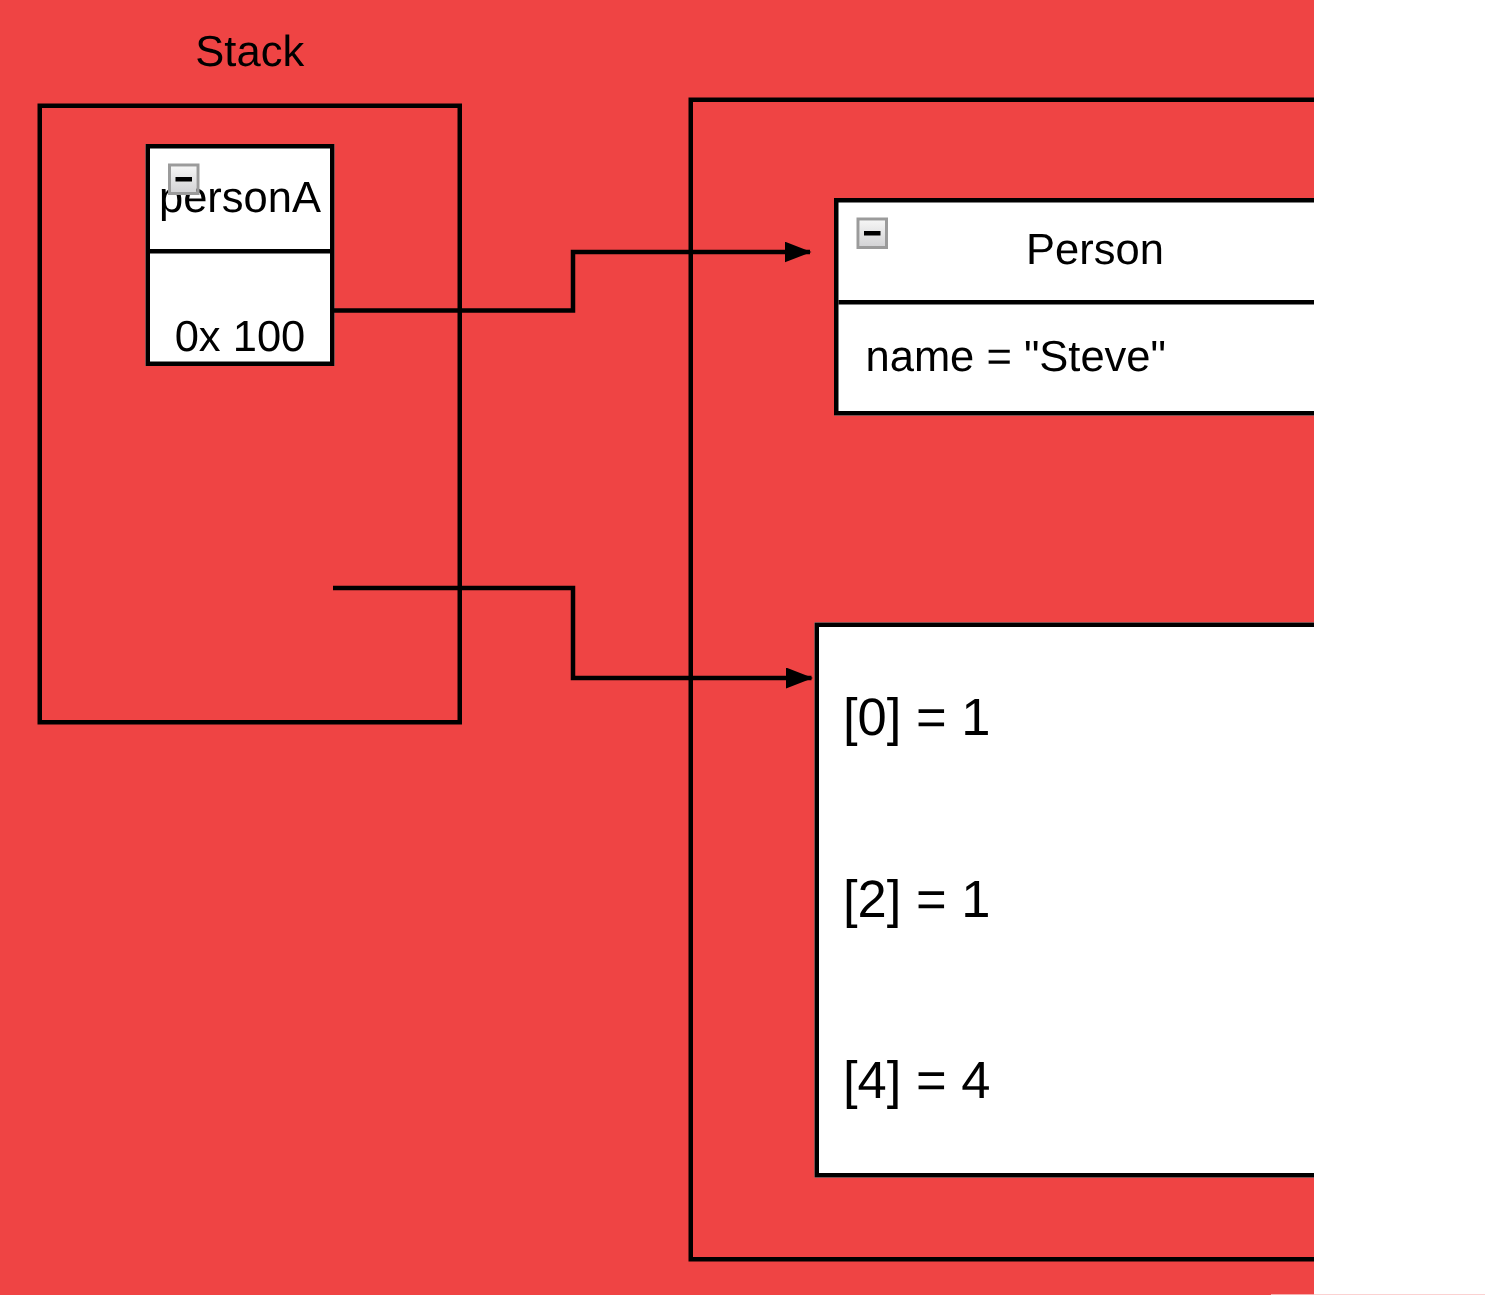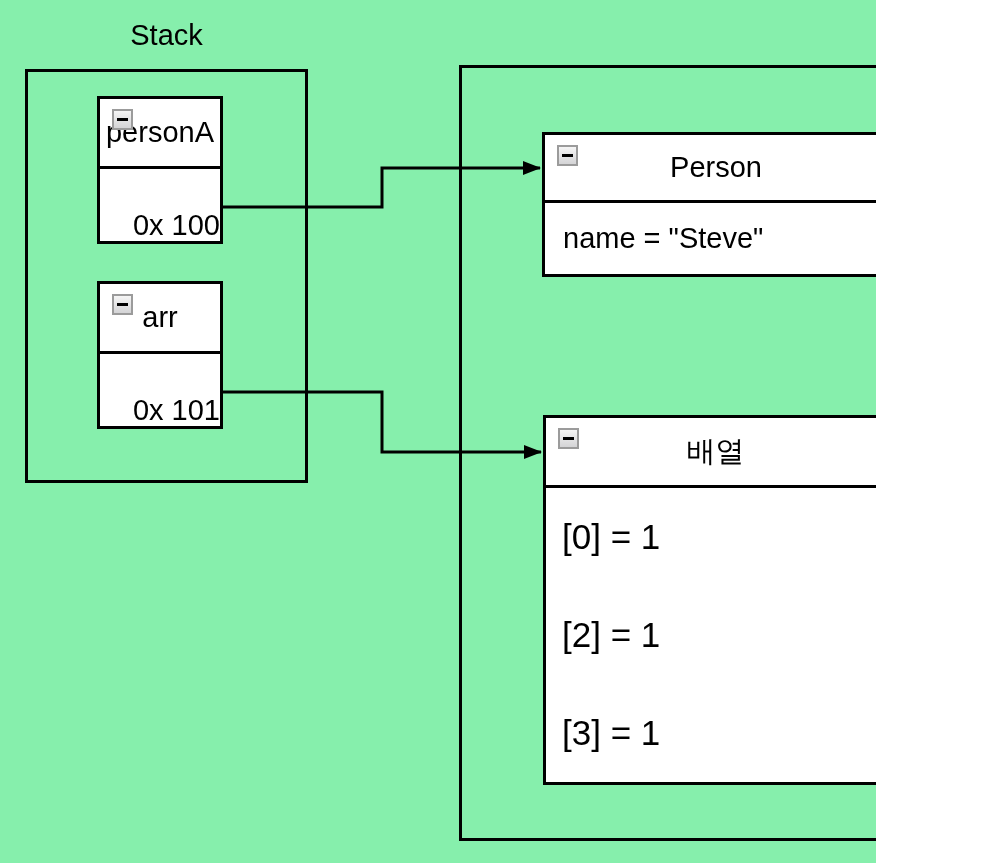--- a/index.html
+++ b/index.html
@@ -1,21 +1,21 @@
 <!DOCTYPE html>
 <html><head>
 <meta charset="utf-8">
 <style>
   html, body { margin: 0; padding: 0; background: #ffffff; }
 
   .canvas {
     position: relative;
     width: 876px;
     height: 863px;
-    background: #86efac;
+    background: #ef4444;
     font-family: "Liberation Sans", "DejaVu Sans", sans-serif;
     color: #000000;
     overflow: hidden;
   }
 
   .region-title {
     position: absolute;
     text-align: center;
     font-size: 29px;
     line-height: 34px;
@@ -36,21 +36,21 @@
   .cell {
     position: absolute;
     border: 3px solid #000000;
     background: #ffffff;
     box-sizing: border-box;
     display: flex;
     flex-direction: column;
   }
   .var-personA { left: 97px;  top: 96px;  width: 126px; height: 148px; }
   .var-arr     { left: 97px;  top: 281px; width: 126px; height: 148px; }
-  .obj-person  { left: 542px; top: 132px; width: 348px; height: 145px; }
+  .obj-person  { left: 556px; top: 132px; width: 348px; height: 145px; }
   .obj-array   { left: 543px; top: 415px; width: 345px; height: 370px; }
 
   .cell-header {
     position: relative;
     border-bottom: 3px solid #000000;
     display: flex;
     align-items: center;
     justify-content: center;
     flex: 0 0 auto;
   }
@@ -60,21 +60,21 @@
 
   .cell-title { font-size: 29px; white-space: nowrap; }
 
   .cell-body {
     flex: 1 1 auto;
     display: flex;
     flex-direction: column;
     justify-content: center;
     font-size: 29px;
   }
-  .cell-body.centered { align-items: flex-end; margin-top: 40px; }
+  .cell-body.centered { align-items: center; margin-top: 40px; }
   .cell-body.left-pad { padding-left: 18px; }
 
   .field-row {
     flex: 1 1 0;
     display: flex;
     align-items: center;
     padding-left: 16px;
     font-size: 35px;
     white-space: nowrap;
   }
@@ -123,55 +123,38 @@
       <span class="collapse-icon">
           <span class="minus-bar"></span>
         </span>
       <span class="cell-title">personA</span>
     </div>
     <div class="cell-body centered">
       <span>0x 100</span>
     </div>
   </div>
 
-  <div class="cell var-arr">
-    <div class="cell-header">
-      <span class="collapse-icon">
-          <span class="minus-bar"></span>
-        </span>
-      <span class="cell-title">arr</span>
-    </div>
-    <div class="cell-body centered">
-      <span>0x 101</span>
-    </div>
-  </div>
 
   <div class="cell obj-person">
     <div class="cell-header">
       <span class="collapse-icon">
           <span class="minus-bar"></span>
         </span>
       <span class="cell-title">Person</span>
     </div>
     <div class="cell-body left-pad">
       <span>name = "Steve"</span>
     </div>
   </div>
 
   <div class="cell obj-array">
-    <div class="cell-header">
-      <span class="collapse-icon">
-          <span class="minus-bar"></span>
-        </span>
-      <span class="cell-title">배열</span>
-    </div>
     <div class="cell-body">
       <div class="field-row">[0] = 1</div>
       <div class="field-row">[2] = 1</div>
-      <div class="field-row">[3] = 1</div>
+      <div class="field-row">[4] = 4</div>
     </div>
   </div>
 
   <svg class="arrow-layer" width="990" height="863" viewBox="0 0 990 863" xmlns="http://www.w3.org/2000/svg">
     <defs>
       <marker id="arrowhead" markerUnits="userSpaceOnUse" markerWidth="20" markerHeight="16" refX="17" refY="7" orient="auto">
         <path d="M0,0 L18,7 L0,14 Z" fill="#000000"></path>
       </marker>
     </defs>
     <polyline points="222,207 382,207 382,168 540,168" fill="none" stroke="#000000" stroke-width="3" marker-end="url(#arrowhead)"></polyline>

